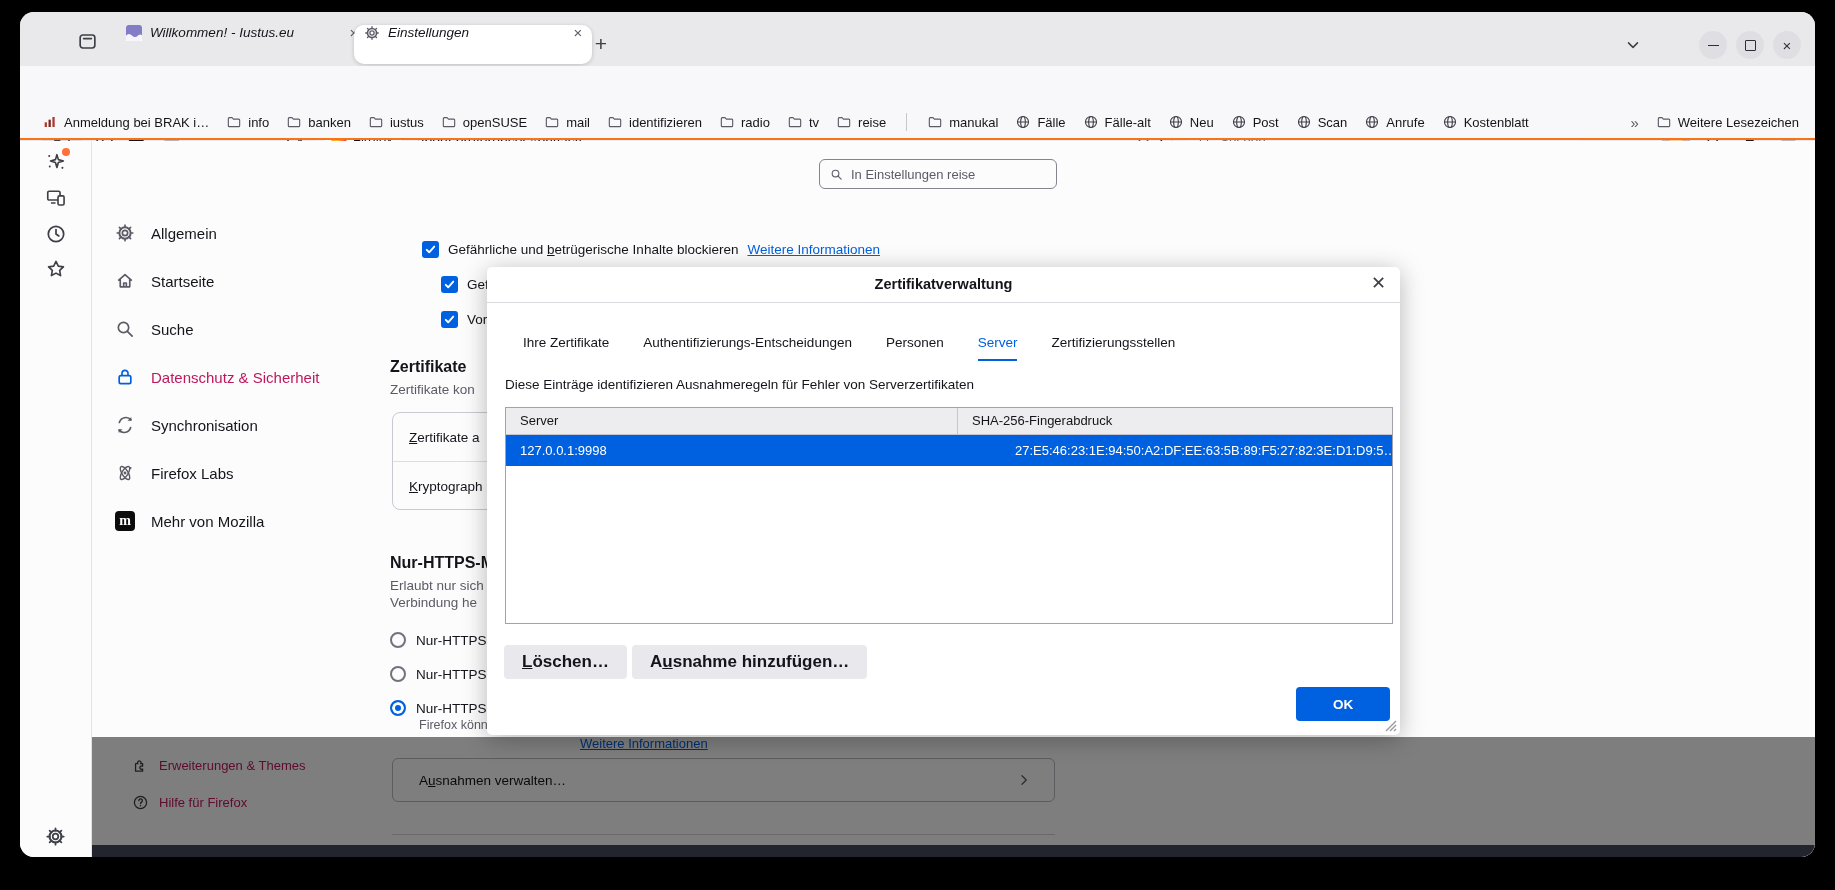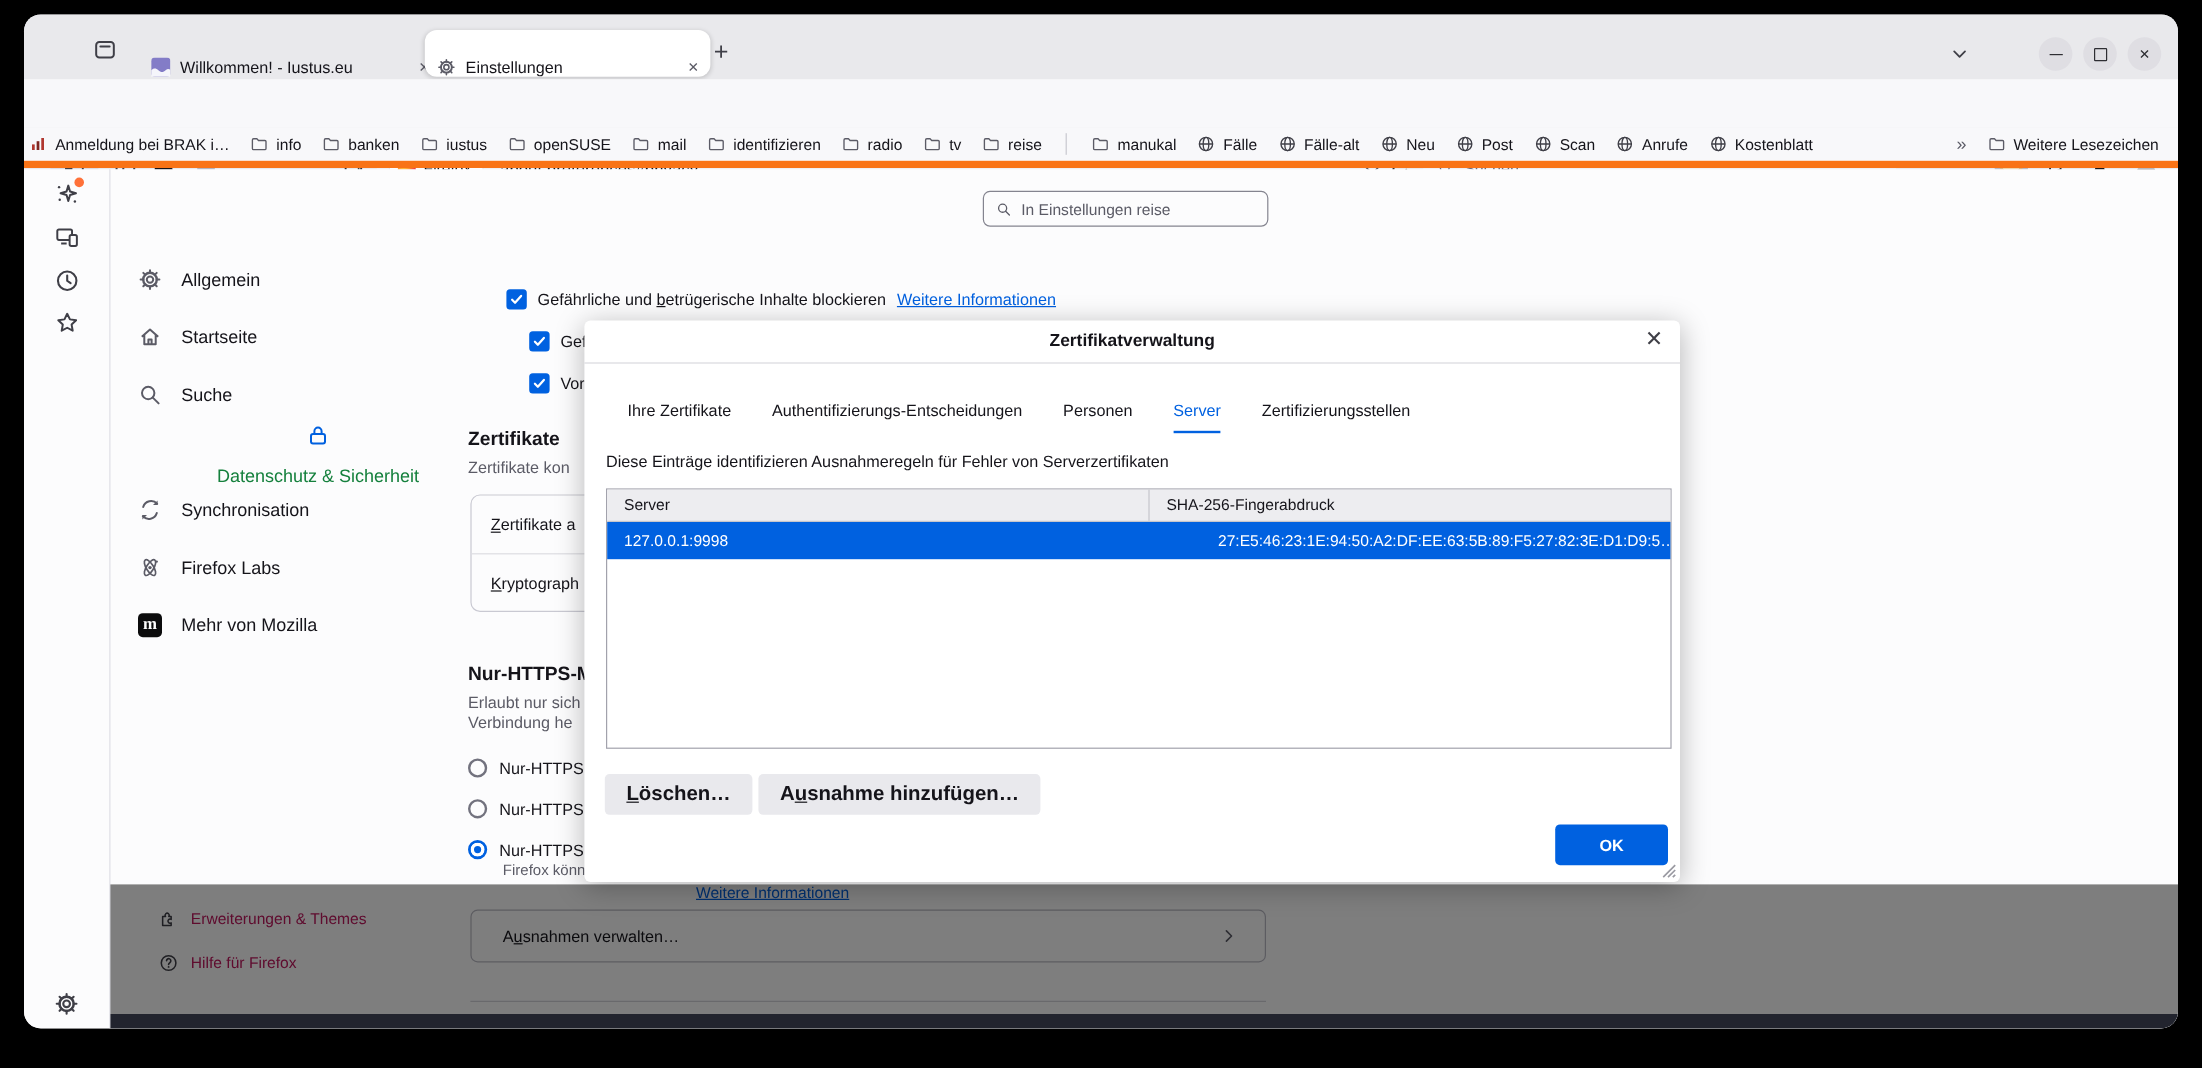--- a/index.html
+++ b/index.html
@@ -4,52 +4,52 @@
 <style>
   html,body{margin:0;padding:0;background:#000;}
   .stage{position:relative;width:1835px;height:890px;background:#000;overflow:hidden;
          font-family:"Liberation Sans","DejaVu Sans",sans-serif;-webkit-font-smoothing:antialiased;}
   .abs{position:absolute;}
   .window{position:absolute;left:20px;top:12px;width:1795px;height:845px;border-radius:14px;
           background:#e9e9ec;overflow:hidden;}
   
   .tabbar{position:absolute;left:0;top:0;width:1795px;height:54px;background:#e9e9ec;}
   .tbtn{display:flex;align-items:center;justify-content:center;border-radius:6px;color:#3f3f47;}
-  .tab{display:flex;align-items:flex-end;gap:8px;padding:0 10px;border-radius:10px;height:39px;}
+  .tab{display:flex;align-items:flex-start;gap:8px;padding:0 10px;border-radius:10px;height:39px;font-style:italic;}
   .tab .tlabel{flex:1;font-size:13.5px;color:#15141a;white-space:nowrap;overflow:hidden;text-overflow:ellipsis;}
   .tab.active{background:#fff;box-shadow:0 1px 4px rgba(0,0,0,.18);}
   .tclose{font-size:15px;color:#5b5b66;line-height:1;}
   .wbtn{width:28px;height:28px;border-radius:50%;background:#dfdee3;display:flex;align-items:center;justify-content:center;color:#2e2e33;}
   .favicon-iustus{width:16px;height:16px;flex:0 0 16px;}
   
   .navbar{position:absolute;left:0;top:54px;width:1795px;height:40px;background:#f8f8fa;}
   .urlbar{display:flex;align-items:center;background:#efeff3;border-radius:8px;padding:0 10px;}
   .chip{display:flex;align-items:center;gap:6px;background:#fdfdfe;border:1px solid #e4e4ea;border-radius:6px;padding:2px 9px 2px 6px;}
   .chip span{font-size:13px;color:#15141a;}
   .urltext{margin-left:14px;font-size:14px;color:#16161c;}
   .searchbar{display:flex;align-items:center;gap:8px;background:#efeff3;border-radius:8px;padding:0 12px;}
   .searchbar span{font-size:13.5px;color:#69697a;}
   .avatar{width:28px;height:28px;border-radius:50%;
     background:radial-gradient(circle at 50% 108%, #5a5a68 0 42%, rgba(0,0,0,0) 43%),
                radial-gradient(circle at 50% 36%, #ecd3ad 0 34%, #d9b488 35% 45%, #b9bac4 46% 100%);}
   
   .bmbar{position:absolute;left:0;top:94px;width:1795px;height:34px;background:#f8f8fa;
-         border-bottom:6px solid #f97316;display:flex;align-items:center;padding:0 16px 0 4px;gap:17px;box-sizing:border-box;}
+         border-bottom:2px solid #f97316;display:flex;align-items:center;padding:0 16px 0 22px;gap:17px;box-sizing:border-box;}
   .bm{display:flex;align-items:center;gap:6px;font-size:13px;color:#15141a;white-space:nowrap;}
   .bmsep{width:1px;height:18px;background:#c7c7cf;margin:0 3px;}
   .bmov{font-size:15px;color:#5b5b66;margin-left:auto;}
   
   .sidestrip{position:absolute;left:0;top:129px;width:72px;height:716px;background:#fcfcfd;border-right:1px solid #e2e2e8;box-sizing:border-box;}
   .prefsbg{position:absolute;left:72px;top:129px;width:1723px;height:716px;background:#fcfcfd;}
   .sideicon{position:absolute;left:25px;width:22px;height:22px;color:#3f3f47;}
   .badge{position:absolute;right:-3px;top:-3px;width:8px;height:8px;border-radius:50%;background:#ff7139;}
   .navitem{position:absolute;left:95px;width:300px;height:48px;display:flex;align-items:center;gap:16px;
            font-size:15px;color:#15141a;}
   .navitem .nicon{width:20px;height:20px;color:#5b5b66;flex:0 0 20px;}
-  .navitem.sel{color:#15803d;flex-direction:column;}
+  .navitem.sel{color:#be185d;}
   .navitem.sel .nicon{color:#0060df;}
   .mozm{width:20px;height:20px;background:#0c0c0d;color:#fff;border-radius:4px;display:flex;align-items:center;
         justify-content:center;font-weight:bold;font-size:14px;font-family:"Liberation Serif","DejaVu Serif",serif;}
   .footitem{position:absolute;left:112px;display:flex;align-items:center;gap:10px;font-size:13px;color:#be185d;}
   .footitem .nicon{width:17px;height:17px;color:#3f3f47;}
   .spill{position:absolute;left:799px;top:147px;width:238px;height:30px;border:1px solid #84848f;border-radius:6px;
          display:flex;align-items:center;gap:8px;padding:0 10px;box-sizing:border-box;font-size:13px;color:#5b5b66;}
   .h1clip{position:absolute;left:370px;top:210px;width:560px;height:19px;overflow:hidden;}
   .h1clip span{display:block;margin-top:-4px;font-size:15.5px;font-weight:bold;color:#33333a;white-space:nowrap;}
   .cbrow{display:flex;align-items:center;gap:9px;font-size:13.5px;color:#15141a;white-space:nowrap;padding-left:32px;}

